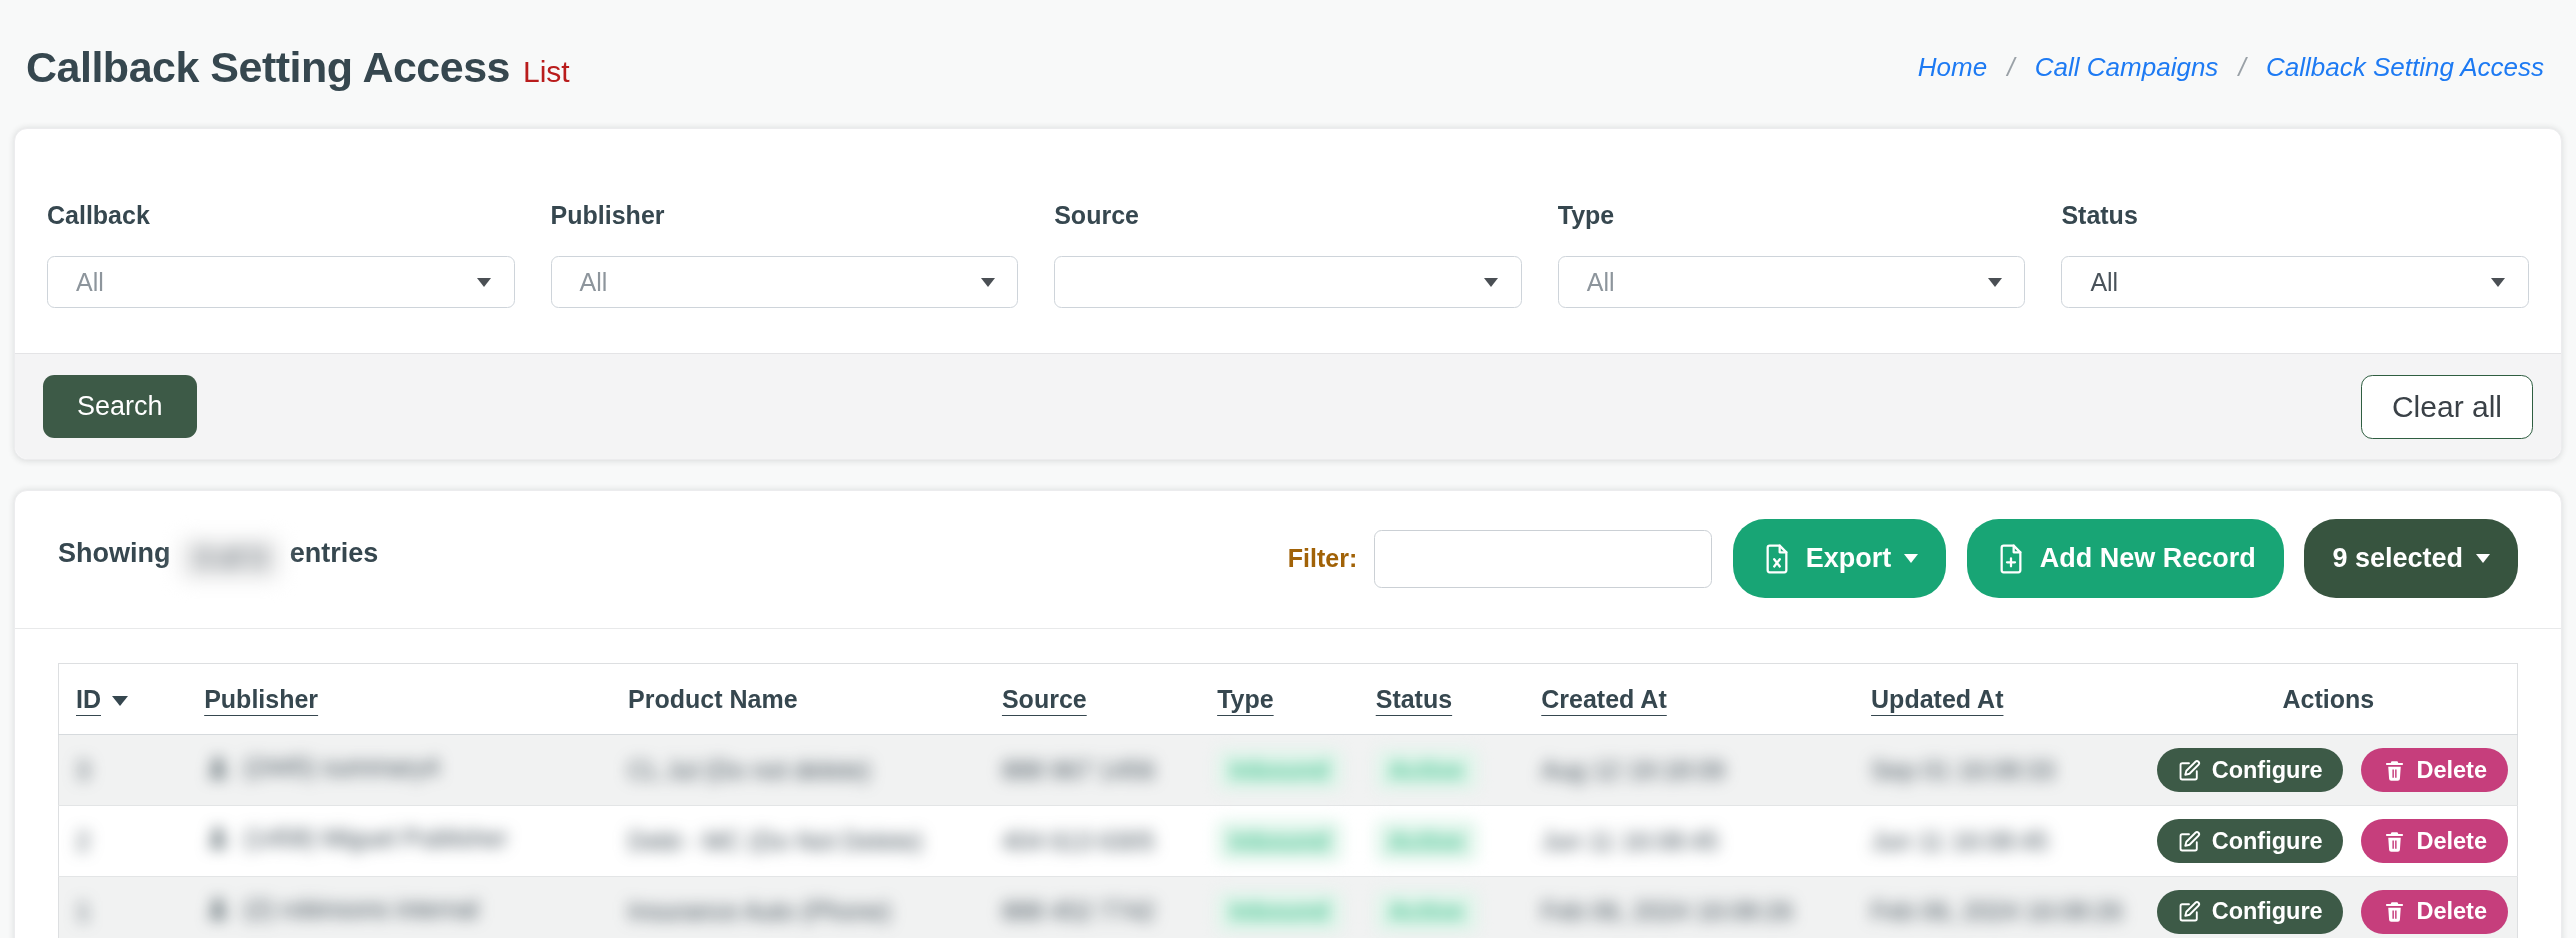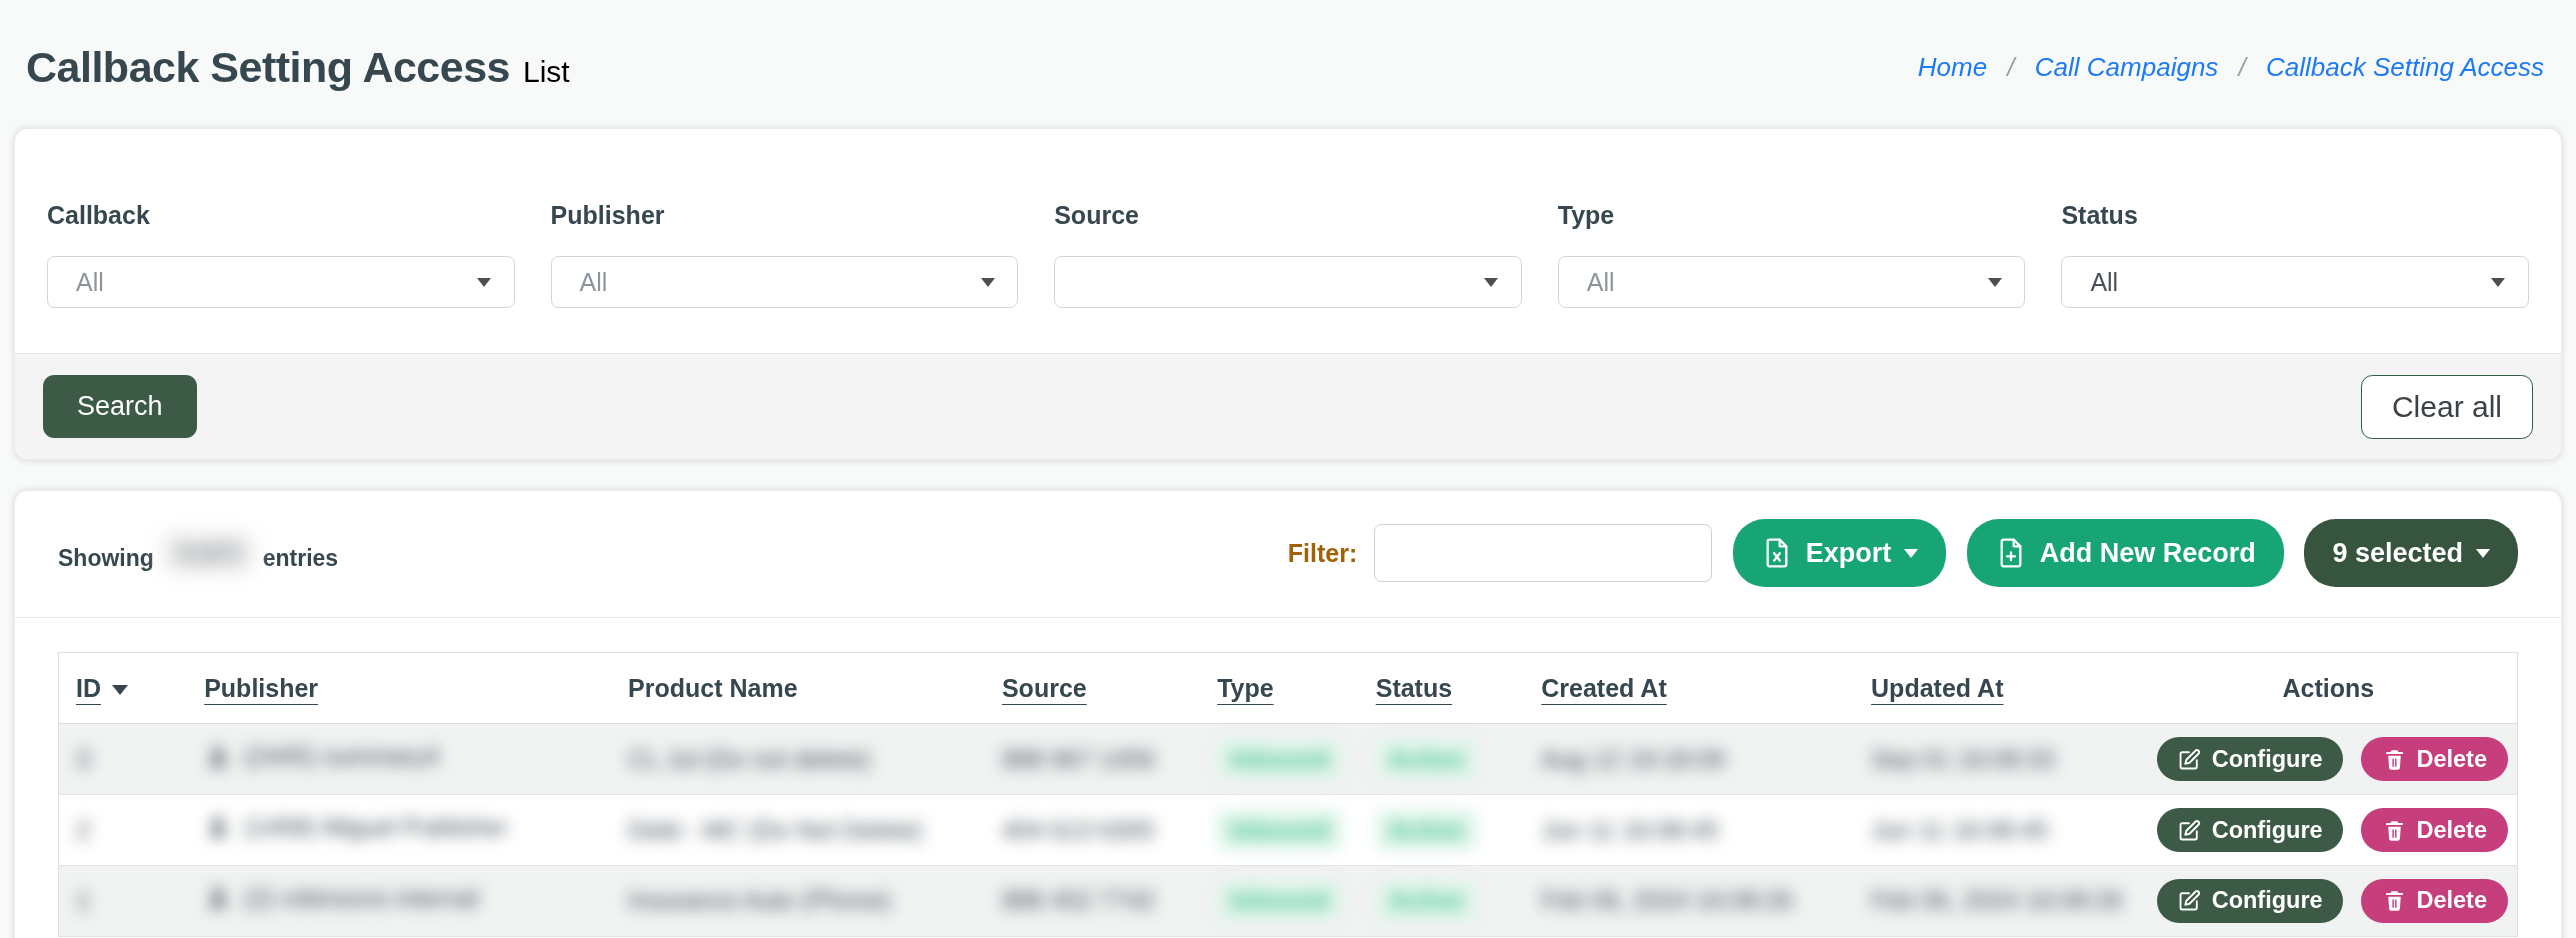--- a/index.html
+++ b/index.html
@@ -8,21 +8,21 @@
     font-family:"Liberation Sans", sans-serif;
     background:#f8f9f9;
     color:#36474f;
   }
   
   .page-header{
     display:flex; align-items:center; justify-content:space-between;
     padding:43px 32px 36px 26px;
   }
   .page-header h1{ font-size:43px; font-weight:700; color:#36474f; letter-spacing:-0.5px;}
-  .page-header h1 .sub{ font-size:30px; font-weight:400; color:#000000; margin-left:13px; letter-spacing:0;}
+  .page-header h1 .sub{ font-size:30px; font-weight:400; color:#b91c1c; margin-left:13px; letter-spacing:0;}
   .breadcrumb{ font-size:26px; font-style:italic; font-weight:500;}
   .breadcrumb a{ color:#1d7af3; text-decoration:none; cursor:pointer;}
   .breadcrumb .sep{ color:#9aa1a7; margin:0 13px; }
   
   .card{
     background:#fff; margin:0 14px; border-radius:13px;
     border:0.9px solid #ececee;
     box-shadow:0 0.9px 6.6px rgba(40,45,50,.15);
   }
   
@@ -52,34 +52,34 @@
   .btn-clear{
     background:#fff; color:#3a4147; font-size:30px; padding:14px 30px;
     border:1.9px solid #2f5e41; border-radius:11.3px;
   }
   
   .table-card{ margin-top:30px; padding-bottom:41px; }
   .toolbar{
     display:flex; align-items:center; padding:28px 43px 30px;
     border-bottom:0.9px solid #e8e9ea;
   }
-  .showing{ font-size:23px; font-weight:700; color:#36474f; display:flex; align-items:flex-end; }
+  .showing{ font-size:27px; font-weight:700; color:#36474f; display:flex; align-items:flex-start; }
   .showing .count{
     filter:blur(9.4px); color:#5c6770; background:#ececec;
     padding:5.6px 15px; margin:0 9.4px; border-radius:5.6px; font-weight:700;
   }
   .toolbar-right{ margin-left:auto; display:flex; align-items:center; gap:20.6px; }
   .filter-label{ font-size:25px; font-weight:700; color:#a16207; }
   .filter-input{
     width:338px; height:58px; border:1.9px solid #cbd0d5; border-radius:7.5px;
     font-size:25px; padding:0 17px; outline:none; margin-left:-3.8px;
   }
   .pill{
     display:inline-flex; align-items:center; gap:13px;
-    height:68px; padding:0 28px; border-radius:32px;
+    height:79px; padding:0 28px; border-radius:32px;
     color:#fff; font-size:27px; font-weight:700;
   }
   .pill.green{ background:#18a575; }
   .pill.darkgreen{ background:#37543f; }
   .pill svg{ width:32px; height:32px; }
   
   .table-wrap{ margin:34px 43px 0; }
   table{ width:100%; border-collapse:collapse; border:0.9px solid #dddfe1; }
   thead th{
     text-align:left; font-size:25px; font-weight:700; color:#36474f;

